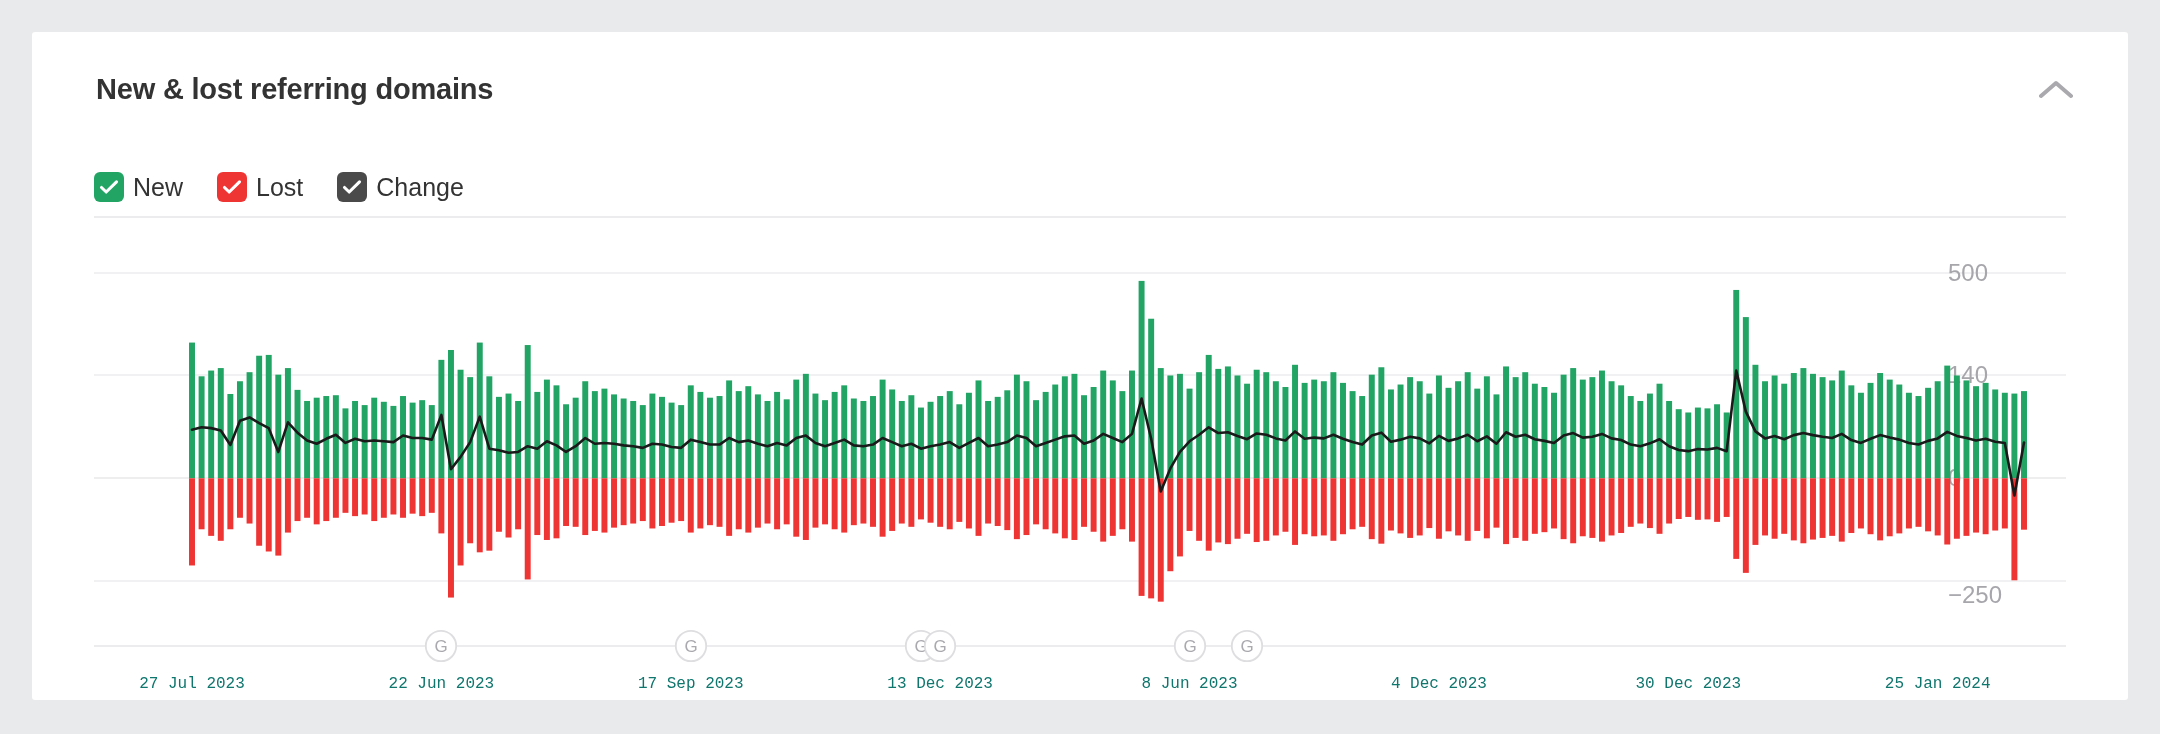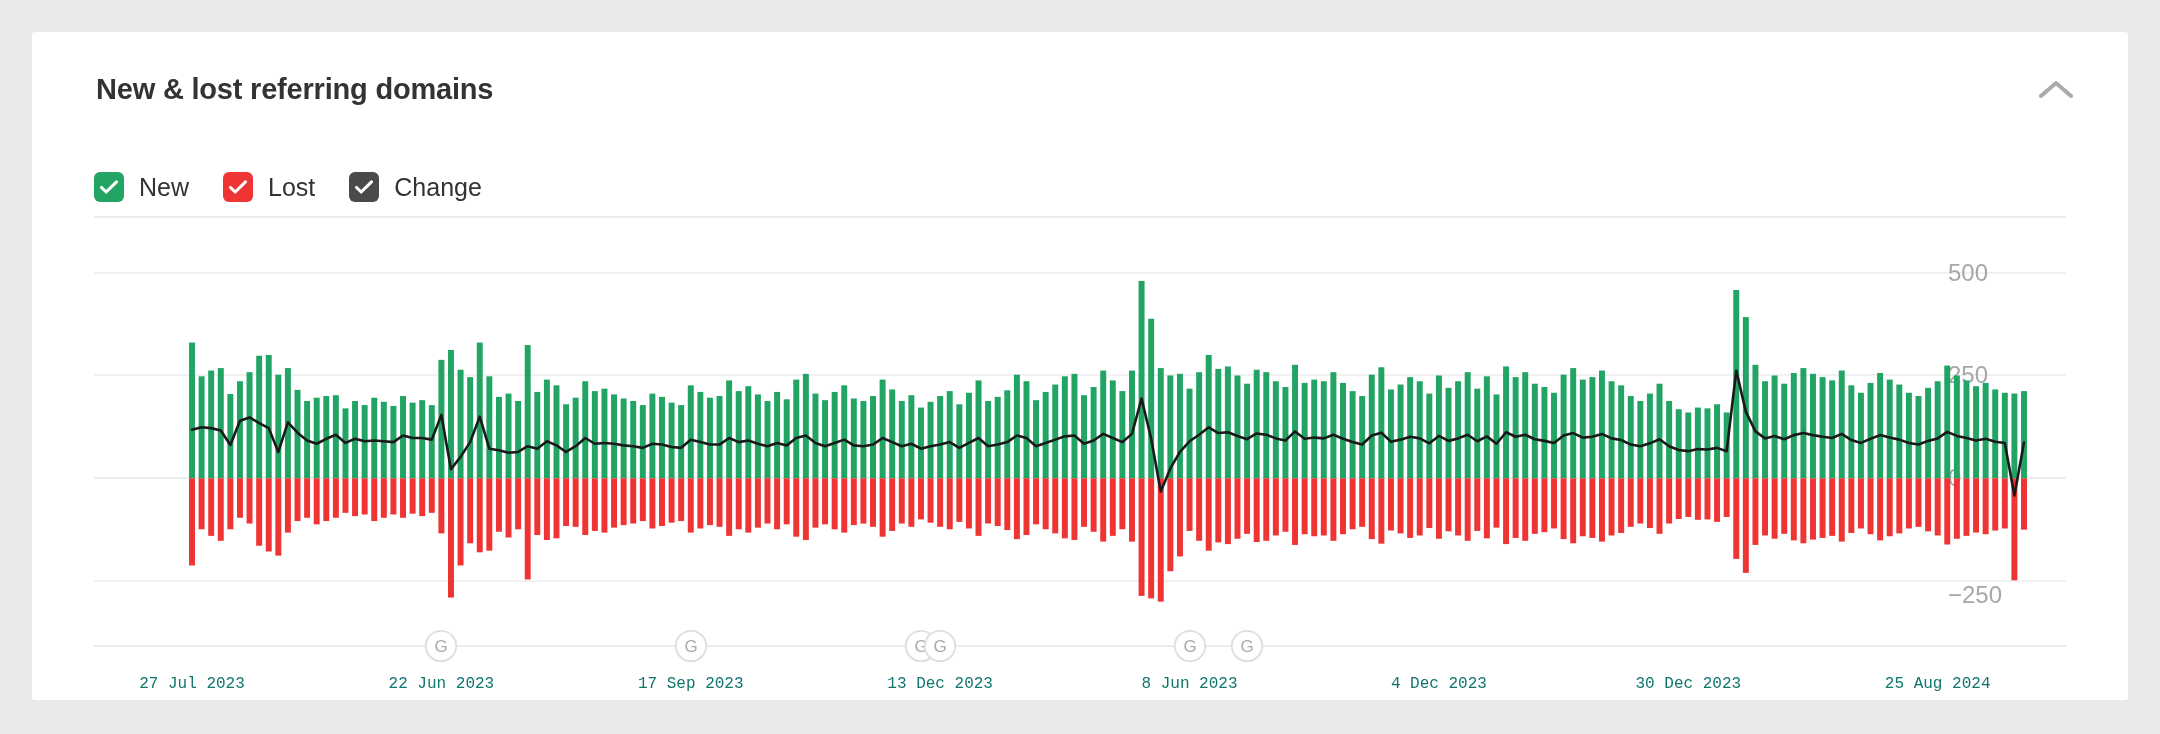--- a/index.html
+++ b/index.html
@@ -52,21 +52,21 @@
     margin-right:34px;
     cursor:pointer; user-select:none;
   }
   .legend-box {
     width:30px; height:30px; border-radius:6px;
     display:flex; align-items:center; justify-content:center;
     flex:0 0 auto;
   }
   .legend-box svg { display:block; }
   .legend-label {
-    margin-left:15px;
+    margin-left:9px;
     font-size:25px; color:#333333;
     white-space:nowrap; line-height:1;
   }
 
   
   #header-divider {
     position:absolute; left:62px; top:184px;
     width:1972px; height:2px;
     background:#ececee;
   }
@@ -171,21 +171,21 @@
       </div>
     </div>
 
   <div id="header-divider"></div>
 
   <div id="chart-area">
     <div id="plot">
         <div class="gridline" style="top: 47.6742px;"></div>
         <div class="y-label" style="top: 48.6742px;">500</div>
         <div class="gridline" style="top: 150.483px;"></div>
-        <div class="y-label" style="top: 151.483px;">250</div>
+        <div class="y-label" style="top: 151.483px;">140</div>
         <div id="zero-line" style="top: 253.292px;"></div>
         <div class="y-label" style="top: 254.292px;">0</div>
         <div class="gridline" style="top: 356.101px;"></div>
         <div class="y-label" style="top: 357.101px; margin-top: 14px;">−250</div>
         <div id="axis-line" style="top: 421px;"></div>
         <svg id="bars-svg" width="1972" height="430">
           <rect x="95.03" y="118.58" width="5.95" height="135.71" fill="#22a464"></rect>
           <rect x="95.03" y="254.29" width="5.95" height="87.18" fill="#ef3434"></rect>
           <rect x="104.62" y="152.31" width="5.95" height="101.99" fill="#22a464"></rect>
           <rect x="104.62" y="254.29" width="5.95" height="50.99" fill="#ef3434"></rect>
@@ -607,17 +607,17 @@
             <text x="17" y="23" text-anchor="middle" font-family="Liberation Sans, sans-serif" font-size="17" fill="#a9a9ae">G</text>
           </svg>
         </div>
         <div class="x-label" style="left: 98px; top: 451px;">27 Jul 2023</div>
         <div class="x-label" style="left: 347.382px; top: 451px;">22 Jun 2023</div>
         <div class="x-label" style="left: 596.764px; top: 451px;">17 Sep 2023</div>
         <div class="x-label" style="left: 846.147px; top: 451px;">13 Dec 2023</div>
         <div class="x-label" style="left: 1095.53px; top: 451px;">8 Jun 2023</div>
         <div class="x-label" style="left: 1344.91px; top: 451px;">4 Dec 2023</div>
         <div class="x-label" style="left: 1594.29px; top: 451px;">30 Dec 2023</div>
-        <div class="x-label" style="left: 1843.68px; top: 451px;">25 Aug 2024</div>
+        <div class="x-label" style="left: 1843.68px; top: 451px;">25 Jan 2024</div>
       </div>
   </div>
 
 </div>
 
 </body></html>

